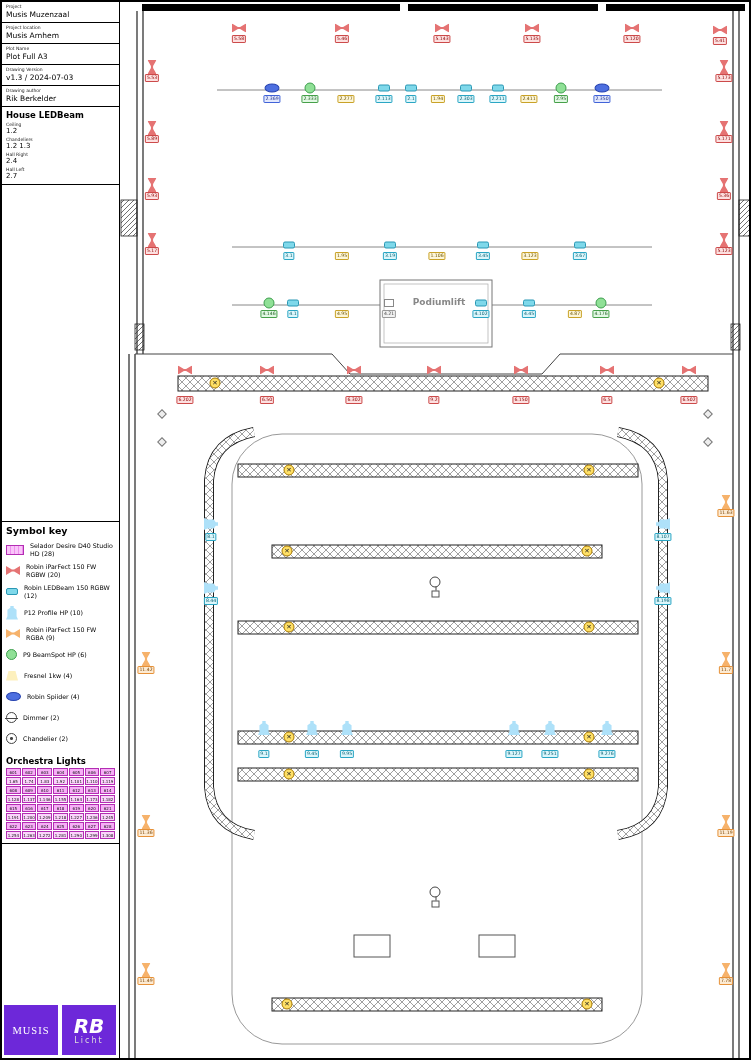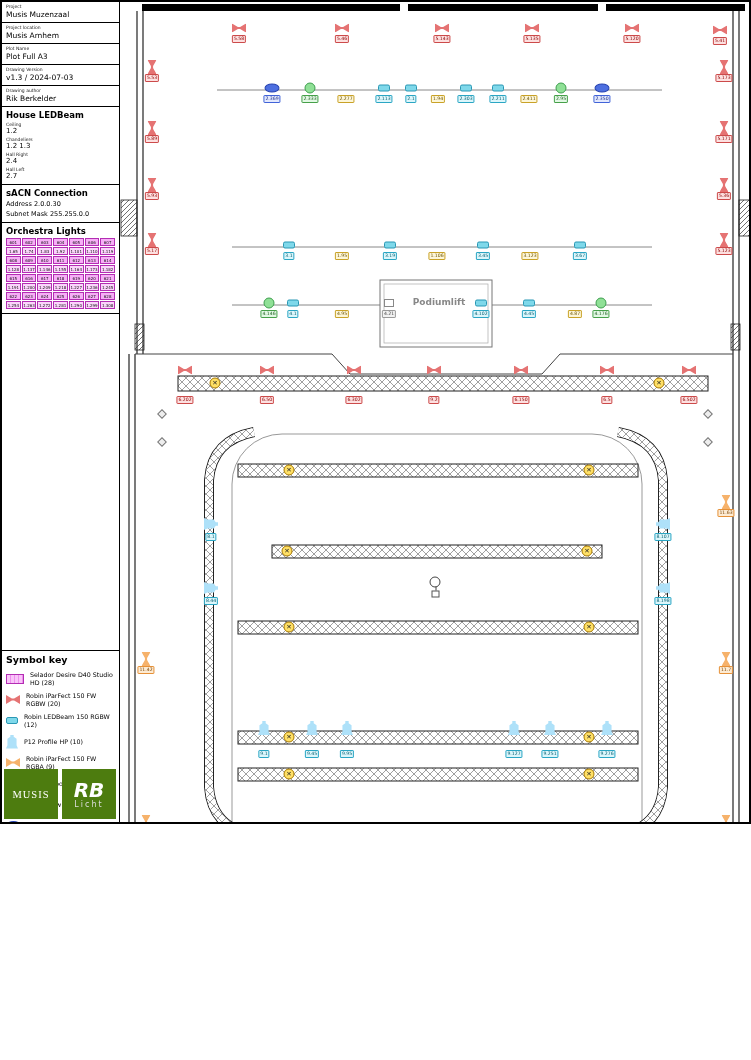--- a/index.html
+++ b/index.html
@@ -1,36 +1,36 @@
 <!DOCTYPE html>
 <html><head>
 <meta charset="utf-8">
 <style>
   html,body{margin:0;padding:0;background:#fff;font-family:"DejaVu Sans",sans-serif;}
-  #sheet{position:relative;width:751px;height:824px;background:#fff;border:2px solid #000;box-sizing:border-box;overflow:hidden;}
+  #sheet{position:relative;width:751px;height:1060px;background:#fff;border:2px solid #000;box-sizing:border-box;overflow:hidden;}
 
   
   #sidebar{position:absolute;left:0;top:0;width:118px;height:100%;border-right:1.5px solid #000;background:#fff;box-sizing:border-box;z-index:5;}
   .sb-field{padding:2px 4px 3px;border-bottom:1px solid #000;}
   .sb-lab{font-size:4.5px;color:#222;}
   .sb-val{font-size:7.5px;color:#000;margin-top:1px;}
   .sb-block{padding:3px 4px 4px;border-bottom:1px solid #000;}
   .sb-title{font-size:8.5px;font-weight:bold;margin-bottom:2px;}
   .hl-lab{font-size:4.5px;color:#222;margin-top:2px;}
   .hl-val{font-size:7px;color:#000;}
   .sacn-line{font-size:6.5px;margin-top:2px;}
   #orch-grid{display:grid;grid-template-columns:repeat(7,1fr);gap:1px;margin-top:2px;}
   .och,.ocv{font-size:4px;text-align:center;padding:0.5px 0;border:0.5px solid #b32db3;background:#f6aef6;color:#111;overflow:hidden;}
   .ocv{background:#fbd3fb;}
   #key-list{margin-top:3px;}
   .key-row{display:flex;align-items:center;min-height:21px;}
   .key-label{font-size:6.3px;line-height:1.25;color:#000;}
   .ki{display:inline-block;margin-right:6px;flex:none;position:relative;}
   #logos{position:absolute;left:2px;bottom:3px;display:flex;gap:4px;}
-  .logo-box{width:54px;height:50px;background:#4d7c0f;color:#fff;display:flex;flex-direction:column;align-items:center;justify-content:center;}
+  .logo-box{width:54px;height:50px;background:#6d28d9;color:#fff;display:flex;flex-direction:column;align-items:center;justify-content:center;}
   .logo-musis{font-family:"Liberation Serif",serif;font-size:10.5px;letter-spacing:1px;}
   .logo-rb{font-size:20px;font-weight:bold;font-style:italic;line-height:1;}
   .logo-licht{font-size:8px;letter-spacing:2px;color:#ddd;}
 
   
   #plan{position:absolute;left:118px;top:0;width:633px;height:1060px;}
   #plan svg{position:absolute;left:-118px;top:0;}
   #fixture-layer{position:absolute;left:-118px;top:0;width:751px;height:1060px;z-index:3;}
   .fx{position:absolute;z-index:3;}
   .fxl{position:absolute;transform:translateX(-50%);font-size:4.6px;line-height:1.25;padding:0 1px;white-space:nowrap;z-index:4;border-radius:1px;}
@@ -97,24 +97,65 @@
           <div class="hl-val">1.2</div>
           <div class="hl-lab">Chandeliers</div>
           <div class="hl-val">1.2 1.3</div>
           <div class="hl-lab">Hall Right</div>
           <div class="hl-val">2.4</div>
           <div class="hl-lab">Hall Left</div>
           <div class="hl-val">2.7</div>
         </div>
     </div>
 
-    <div class="sb-block">
-      <div class="sb-title">sACN Connection</div>
-      <div class="sacn-line">Address 2.0.0.30</div>
-      <div class="sacn-line">Subnet Mask 255.255.0.0</div>
+
+    <div class="sb-block" style="margin-top:336px;border-top:1px solid #000;border-bottom:none;">
+      <div class="sb-title" style="font-size:9.5px;">Symbol key</div>
+      <div id="key-list">
+          <div class="key-row">
+            <span class="ki shape-selador"></span>
+            <span class="key-label">Selador Desire D40 Studio HD (28)</span>
+          </div>
+          <div class="key-row">
+            <span class="ki shape-red"></span>
+            <span class="key-label">Robin iParFect 150 FW RGBW (20)</span>
+          </div>
+          <div class="key-row">
+            <span class="ki shape-cyan"></span>
+            <span class="key-label">Robin LEDBeam 150 RGBW (12)</span>
+          </div>
+          <div class="key-row">
+            <span class="ki shape-p12"></span>
+            <span class="key-label">P12 Profile HP (10)</span>
+          </div>
+          <div class="key-row">
+            <span class="ki shape-orange"></span>
+            <span class="key-label">Robin iParFect 150 FW RGBA (9)</span>
+          </div>
+          <div class="key-row">
+            <span class="ki shape-green"></span>
+            <span class="key-label">P9 BeamSpot HP (6)</span>
+          </div>
+          <div class="key-row">
+            <span class="ki shape-fresnel"></span>
+            <span class="key-label">Fresnel 1kw (4)</span>
+          </div>
+          <div class="key-row">
+            <span class="ki shape-spiider"></span>
+            <span class="key-label">Robin Spiider (4)</span>
+          </div>
+          <div class="key-row">
+            <span class="ki shape-dimmer"></span>
+            <span class="key-label">Dimmer (2)</span>
+          </div>
+          <div class="key-row">
+            <span class="ki shape-chandelier"></span>
+            <span class="key-label">Chandelier (2)</span>
+          </div>
+        </div>
     </div>
 
     <div class="sb-block">
       <div class="sb-title">Orchestra Lights</div>
       <div id="orch-grid">
           <div class="och">601</div>
           <div class="och">602</div>
           <div class="och">603</div>
           <div class="och">604</div>
           <div class="och">605</div>
@@ -162,66 +203,20 @@
           <div class="och">626</div>
           <div class="och">627</div>
           <div class="och">628</div>
           <div class="ocv">1.254</div>
           <div class="ocv">1.263</div>
           <div class="ocv">1.272</div>
           <div class="ocv">1.281</div>
           <div class="ocv">1.290</div>
           <div class="ocv">1.299</div>
           <div class="ocv">1.308</div>
-        </div>
-    </div>
-
-    <div class="sb-block" style="margin-top:336px;border-top:1px solid #000;border-bottom:none;">
-      <div class="sb-title" style="font-size:9.5px;">Symbol key</div>
-      <div id="key-list">
-          <div class="key-row">
-            <span class="ki shape-selador"></span>
-            <span class="key-label">Selador Desire D40 Studio HD (28)</span>
-          </div>
-          <div class="key-row">
-            <span class="ki shape-red"></span>
-            <span class="key-label">Robin iParFect 150 FW RGBW (20)</span>
-          </div>
-          <div class="key-row">
-            <span class="ki shape-cyan"></span>
-            <span class="key-label">Robin LEDBeam 150 RGBW (12)</span>
-          </div>
-          <div class="key-row">
-            <span class="ki shape-p12"></span>
-            <span class="key-label">P12 Profile HP (10)</span>
-          </div>
-          <div class="key-row">
-            <span class="ki shape-orange"></span>
-            <span class="key-label">Robin iParFect 150 FW RGBA (9)</span>
-          </div>
-          <div class="key-row">
-            <span class="ki shape-green"></span>
-            <span class="key-label">P9 BeamSpot HP (6)</span>
-          </div>
-          <div class="key-row">
-            <span class="ki shape-fresnel"></span>
-            <span class="key-label">Fresnel 1kw (4)</span>
-          </div>
-          <div class="key-row">
-            <span class="ki shape-spiider"></span>
-            <span class="key-label">Robin Spiider (4)</span>
-          </div>
-          <div class="key-row">
-            <span class="ki shape-dimmer"></span>
-            <span class="key-label">Dimmer (2)</span>
-          </div>
-          <div class="key-row">
-            <span class="ki shape-chandelier"></span>
-            <span class="key-label">Chandelier (2)</span>
-          </div>
         </div>
     </div>
 
     <div id="logos">
       <div class="logo-box">
         <span class="logo-musis">MUSIS</span>
       </div>
       <div class="logo-box">
         <span class="logo-rb">RB</span>
         <span class="logo-licht">Licht</span>

